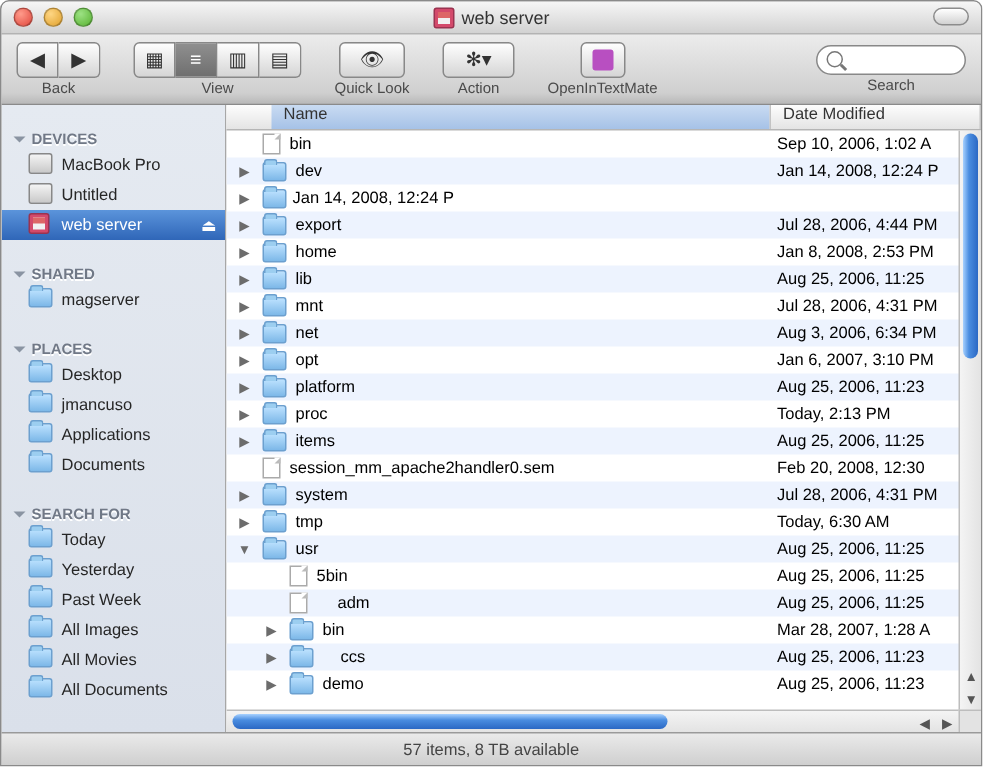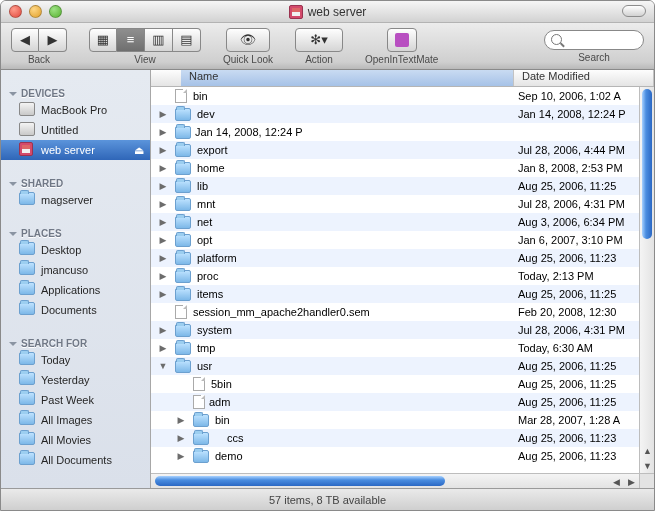--- a/index.html
+++ b/index.html
@@ -352,21 +352,21 @@
               <span class="disc" style="margin-left: 24px;"></span>
               <span class="indent" style="width: 6px;"></span>
               <span class="doc"></span>
               <span class="fname" style="margin-left: 6px;">5bin</span>
               <span class="fdate">Aug 25, 2006, 11:25</span>
             </div>
             <div class="row alt">
               <span class="disc" style="margin-left: 24px;"></span>
               <span class="indent" style="width: 6px;"></span>
               <span class="doc"></span>
-              <span class="fname" style="margin-left: 4px;">adm</span>
+              <span class="fname" style="margin-left: 20px;">adm</span>
               <span class="fdate">Aug 25, 2006, 11:25</span>
             </div>
             <div class="row">
               <span class="disc" style="margin-left: 24px;">▶</span>
               <span class="indent" style="width: 6px;"></span>
               <span class="folder"></span>
               <span class="fname" style="margin-left: 6px;">bin</span>
               <span class="fdate">Mar 28, 2007, 1:28 A</span>
             </div>
             <div class="row alt">

